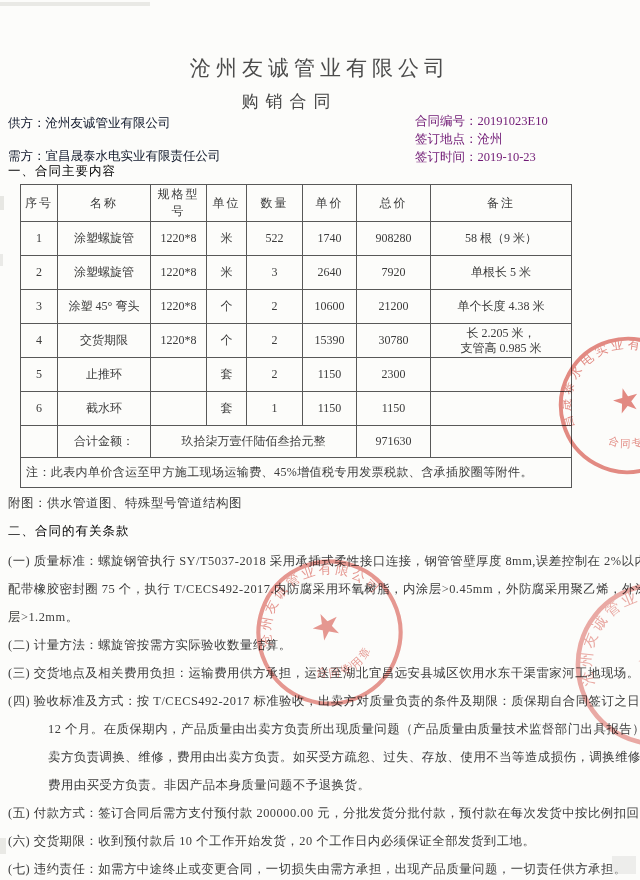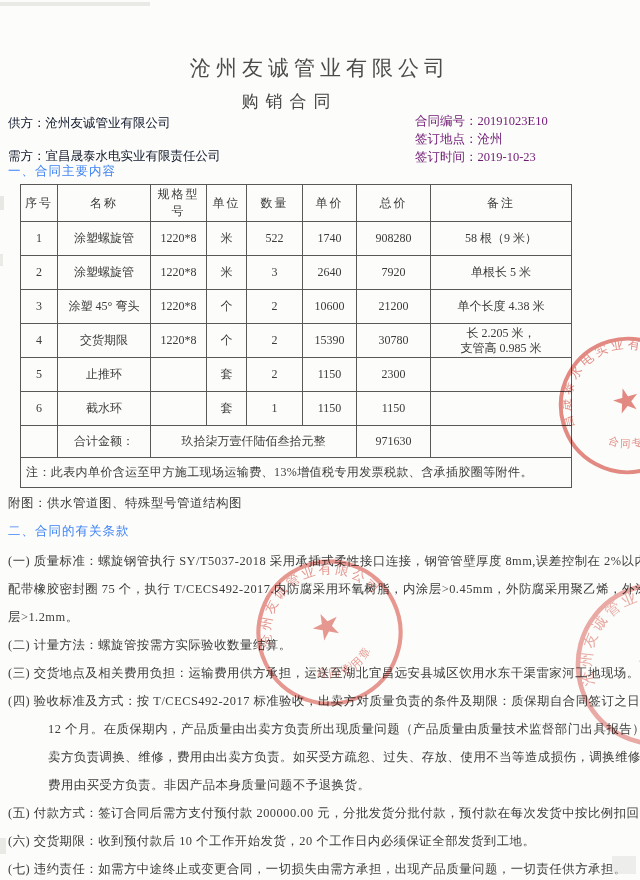--- a/index.html
+++ b/index.html
@@ -15,21 +15,21 @@
     top:54px;left:0;width:640px;text-align:center;
     font-size:21px;letter-spacing:5px;color:#4c4c4c;font-weight:500;
   }
   .subtitle{
     top:90px;left:0;width:579px;text-align:center;
     font-size:17px;letter-spacing:7px;color:#454545;
   }
   .info-left{left:8px;top:115px;font-size:12.5px;color:#0f172a;}
   .info-left .row2{margin-top:16px;}
   .info-right{left:415px;top:112px;font-size:12.5px;line-height:18px;color:#701a75;}
-  .sec-heading{left:8px;font-size:12.5px;color:#3b82f6;letter-spacing:1px;}
+  .sec-heading{left:8px;font-size:12.5px;color:#000000;letter-spacing:1px;}
   .h1{top:163px;}
   
   table.items{
     position:absolute;left:20px;top:184px;width:551px;
     border-collapse:collapse;table-layout:fixed;
   }
   table.items td,table.items th{
     border:1px solid #585858;text-align:center;vertical-align:middle;
     font-size:12px;font-weight:normal;color:#3b3b3b;padding:1px 2px;
     overflow:hidden;
@@ -161,21 +161,21 @@
     <td class="remark"></td>
   </tr>
   <tr class="total">
     <td></td>
     <td>合计金额：</td>
     <td colspan="4">玖拾柒万壹仟陆佰叁拾元整</td>
     <td>971630</td>
     <td></td>
   </tr>
   <tr class="noterow">
-    <td colspan="8">注：此表内单价含运至甲方施工现场运输费、13%增值税专用发票税款、含承插胶圈等附件。</td>
+    <td colspan="8">注：此表内单价含运至甲方施工现场运输费、45%增值税专用发票税款、含承插胶圈等附件。</td>
   </tr>
 </tbody>
   </table>
 
 <div class="abs attachment">附图：供水管道图、特殊型号管道结构图</div>
 <div class="abs sec-heading h2">二、合同的有关条款</div>
 
 <div class="abs clauses">
   <div class="line">(一) 质量标准：螺旋钢管执行 SY/T5037-2018 采用承插式柔性接口连接，钢管管壁厚度 8mm,误差控制在 2%以内，</div>
   <div class="line">配带橡胶密封圈 75 个，执行 T/CECS492-2017.内防腐采用环氧树脂，内涂层&gt;0.45mm，外防腐采用聚乙烯，外涂</div>

